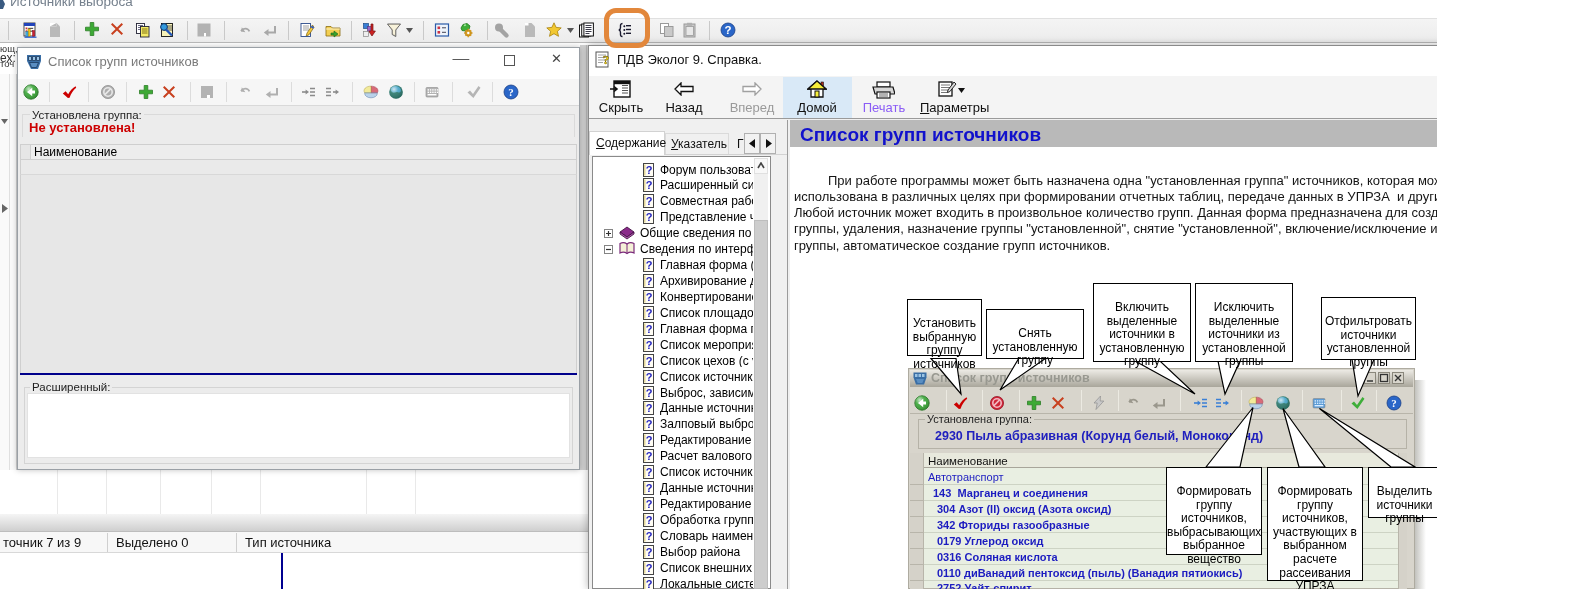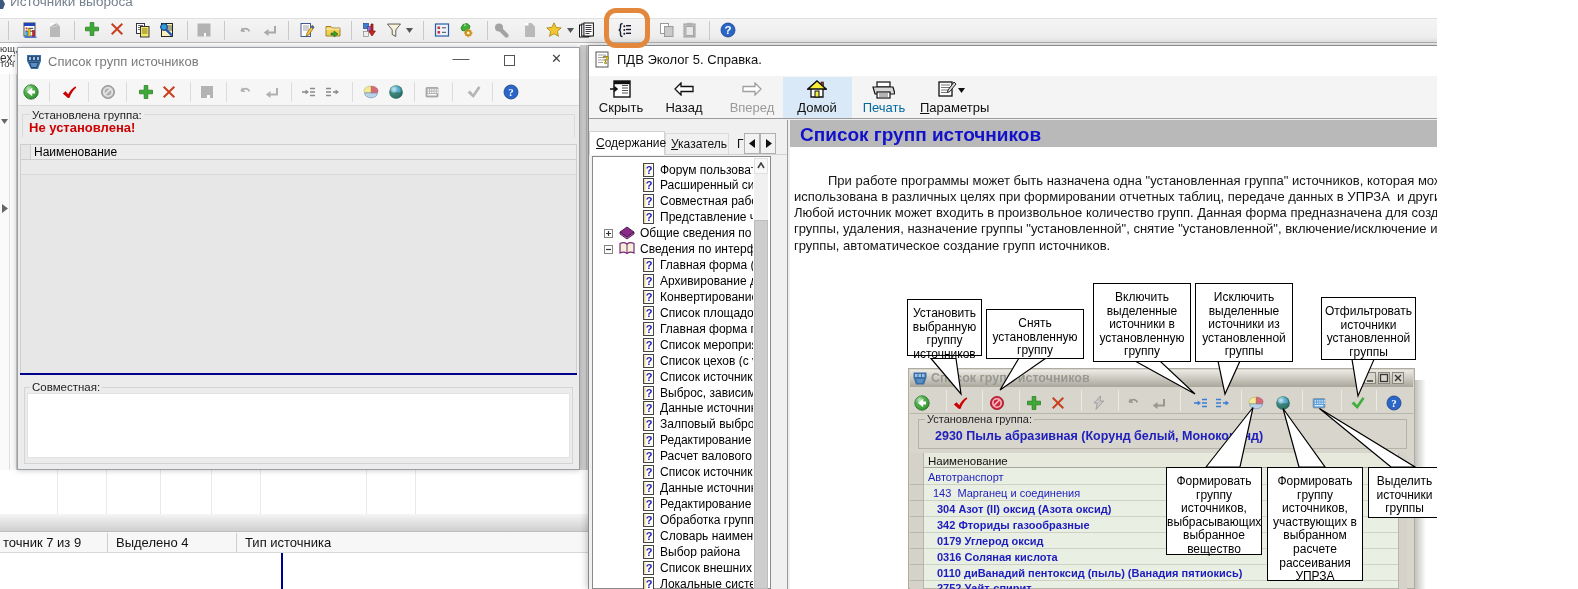--- a/index.html
+++ b/index.html
@@ -1,18 +1,18 @@
 <!DOCTYPE html>
 <html><head><meta charset="utf-8"><style>
 html,body{margin:0;padding:0;}
 #screen{position:relative;width:1437px;height:589px;background:#fff;overflow:hidden;
  font-family:"Liberation Sans",sans-serif;}
 #screen div, #screen svg{position:absolute;box-sizing:border-box;}
 .t{white-space:nowrap;line-height:1.05;}
-.co{background:#fff;border:1px solid #000;color:#000;font-size:12px;line-height:13.6px;text-align:center;padding-top:7px;}
+.co{background:#fff;border:1px solid #000;color:#000;font-size:12px;line-height:13.6px;text-align:center;padding-top:17px;}
 </style></head><body>
 <div id="screen">
 <svg width="0" height="0">
       <defs>
 <radialGradient id="gsh" cx="0.35" cy="0.3" r="0.9">
 <stop offset="0" stop-color="#fff" stop-opacity="0.75"></stop>
           <stop offset="0.35" stop-color="#fff" stop-opacity="0.15"></stop>
           <stop offset="1" stop-color="#000" stop-opacity="0.25"></stop>
 </radialGradient>
 <linearGradient id="tbgrad" x1="0" y1="0" x2="0" y2="1">
@@ -184,21 +184,21 @@
 <div class="" style="left:106px;top:470px;width:1px;height:44px;background:#e9e9e9;"></div>
 <div class="" style="left:160px;top:470px;width:1px;height:44px;background:#e9e9e9;"></div>
 <div class="" style="left:211px;top:470px;width:1px;height:44px;background:#e9e9e9;"></div>
 <div class="" style="left:260px;top:470px;width:1px;height:44px;background:#e9e9e9;"></div>
 <div class="" style="left:366px;top:470px;width:1px;height:44px;background:#e9e9e9;"></div>
 <div class="" style="left:415px;top:470px;width:1px;height:44px;background:#e9e9e9;"></div>
 <div class="" style="left:0px;top:514px;width:588px;height:18px;background:linear-gradient(#f5f5f5,#cfcfcf);border-bottom:1px solid #bdbdbd;"></div>
 <div class="" style="left:0px;top:532px;width:588px;height:21px;background:#f7f7f7;border-bottom:1px solid #d8d8d8;"></div>
 <div class="t" style="left:3px;top:536px;font-size:13px;color:#111;">точник 7 из 9</div>
 <div class="" style="left:107px;top:533px;width:1px;height:19px;background:#cfcfcf;"></div>
-<div class="t" style="left:116px;top:536px;font-size:13px;color:#111;">Выделено 4</div>
+<div class="t" style="left:116px;top:536px;font-size:13px;color:#111;">Выделено 0</div>
 <div class="" style="left:236px;top:533px;width:1px;height:19px;background:#cfcfcf;"></div>
 <div class="t" style="left:245px;top:536px;font-size:13px;color:#111;">Тип источника</div>
 <div class="" style="left:281px;top:553px;width:2px;height:36px;background:#000090;"></div>
 <div class="t" style="left:1570px;top:136px;font-size:9px;color:#888;">Ко</div>
 <div class="t" style="left:1570px;top:190px;font-size:9px;color:#888;">К1</div>
 <div class="t" style="left:1571px;top:205px;font-size:9px;color:#888;">0</div>
 <div class="t" style="left:1571px;top:219px;font-size:9px;color:#888;">0</div>
 <div class="t" style="left:1571px;top:233px;font-size:9px;color:#888;">0</div>
 <div class="t" style="left:1571px;top:247px;font-size:9px;color:#888;">0</div>
 <div class="t" style="left:1571px;top:261px;font-size:9px;color:#888;">0</div>
@@ -301,31 +301,31 @@
 <div class="t" style="left:30px;top:109px;font-size:11.5px;color:#222;background:#ececec;z-index:3;padding:0 2px;">Установлена группа:</div>
 <div class="" style="left:22px;top:114px;width:553px;height:23px;border:1px solid #dadada;border-bottom:none;"></div>
 <div class="t" style="left:29px;top:121px;font-size:13px;font-weight:bold;color:#cc0000;z-index:3;">Не установлена!</div>
 <div class="" style="left:20px;top:144px;width:557px;height:16px;background:#ededed;border:1px solid #cfcfcf;"></div>
 <div class="" style="left:20px;top:144px;width:11px;height:229px;background:#e2e2e2;border-right:1px solid #cfcfcf;"></div>
 <div class="" style="left:20px;top:160px;width:557px;height:15px;background:#eaeaea;border-bottom:1px solid #d8d8d8;border-left:1px solid #cfcfcf;border-right:1px solid #cfcfcf;"></div>
 <div class="" style="left:20px;top:144px;width:11px;height:16px;background:#e6e6e6;border:1px solid #cfcfcf;"></div>
 <div class="t" style="left:34px;top:146px;font-size:12px;color:#000;">Наименование</div>
 <div class="" style="left:20px;top:175px;width:557px;height:198px;background:#e7e7e7;border-left:1px solid #cfcfcf;border-right:1px solid #cfcfcf;"></div>
 <div class="" style="left:20px;top:373px;width:557px;height:2px;background:#00008b;"></div>
-<div class="t" style="left:30px;top:381px;font-size:11.5px;color:#222;z-index:3;background:#ececec;padding:0 2px;">Совместная:</div>
+<div class="t" style="left:30px;top:381px;font-size:11.5px;color:#222;z-index:3;background:#ececec;padding:0 2px;">Расширенный:</div>
 <div class="" style="left:24px;top:387px;width:549px;height:77px;border:1px solid #d4d4d4;"></div>
 <div class="" style="left:27px;top:393px;width:543px;height:65px;background:#fff;border:1px solid #e2e2e2;"></div>
 <div class="" style="left:588px;top:45px;width:980px;height:544px;background:#f0f0f0;border:1px solid #8a8a8a;border-bottom:none;box-shadow:0 0 8px rgba(0,0,0,0.3);"></div>
 <div class="" style="left:589px;top:46px;width:978px;height:30px;background:#fff;"></div>
 <svg style="left:595px;top:51px;" width="17" height="17" viewBox="0 0 17 17">
       <rect x="1" y="1" width="12" height="15" fill="#fff" stroke="#555" stroke-width="1"></rect>
       <path d="M3 4h8M3 6.5h8M3 9h8M3 11.5h5" stroke="#999" stroke-width="0.9"></path>
       <text x="11" y="13" font-size="13" font-weight="bold" fill="#e8c818" stroke="#6a5a00" stroke-width="0.4" text-anchor="middle" font-family="Liberation Serif">?</text>
     </svg>
-<div class="t" style="left:617px;top:53px;font-size:13px;color:#111;">ПДВ Эколог 5. Справка.</div>
+<div class="t" style="left:617px;top:53px;font-size:13px;color:#111;">ПДВ Эколог 9. Справка.</div>
 <div class="t" style="left:1442px;top:51px;font-size:12px;color:#333;">—</div>
 <div class="" style="left:1491px;top:54px;width:12px;height:12px;border:1px solid #444;"></div>
 <div class="t" style="left:1538px;top:50px;font-size:14px;color:#333;">✕</div>
 <div class="" style="left:589px;top:76px;width:978px;height:43px;background:#f4f4f4;border-bottom:1px solid #dadada;"></div>
 <div class="" style="left:783px;top:77px;width:69px;height:42px;background:#d9e9f7;"></div>
 <svg style="left:609px;top:80px;" width="22" height="18" viewBox="0 0 22 18">
       <rect x="5" y="1" width="16" height="16" fill="#fff" stroke="#111" stroke-width="1.4"></rect>
       <rect x="5" y="1" width="16" height="3.2" fill="#111"></rect>
       <path d="M13 5.5h6M13 8h6M13 10.5h6M13 13h6" stroke="#555" stroke-width="1"></path>
       <path d="M12 9H6.5" stroke="#fff" stroke-width="3"></path>
@@ -346,21 +346,21 @@
       <path d="M10 2 1 10h18z" fill="#f7ef3a" stroke="#111" stroke-width="1.3"></path>
       <rect x="8" y="12" width="4" height="6" fill="#f7ef3a" stroke="#111" stroke-width="1"></rect>
     </svg>
 <div class="t" style="left:0px;top:101px;font-size:13px;color:#111;left:817px;transform:translateX(-50%);">Домой</div>
 <svg style="left:871px;top:81px;" width="24" height="18" viewBox="0 0 24 18">
       <rect x="6" y="1" width="13" height="5" fill="#fff" stroke="#111" stroke-width="1.2"></rect>
       <path d="M2 6h20l2 7H4z" fill="#d8d8d8" stroke="#111" stroke-width="1.2"></path>
       <rect x="6" y="11" width="13" height="6" fill="#fff" stroke="#111" stroke-width="1.2"></rect>
       <path d="M8 13h9M8 15h9" stroke="#555" stroke-width="0.9"></path>
     </svg>
-<div class="t" style="left:0px;top:101px;font-size:13px;color:#0369a1;left:884px;transform:translateX(-50%);">Печать</div>
+<div class="t" style="left:0px;top:101px;font-size:13px;color:#8b5cf6;left:884px;transform:translateX(-50%);">Печать</div>
 <svg style="left:937px;top:80px;" width="20" height="18" viewBox="0 0 20 18">
       <rect x="2" y="2" width="13" height="14" fill="#fff" stroke="#111" stroke-width="1.3"></rect>
       <path d="M4 5h9M4 7.5h9M4 10h9M4 12.5h6" stroke="#777" stroke-width="1"></path>
       <path d="M17 2 11 10l-0.6 2.6 2.4-1L19 4z" fill="#d8d8d8" stroke="#111" stroke-width="0.9"></path>
     </svg>
 <svg style="left:958px;top:88px;" width="8" height="6" viewBox="0 0 8 6">
       <path d="M0 0h7l-3.5 5z" fill="#111"></path>
     </svg>
 <div class="t" style="left:920px;top:101px;font-size:13px;color:#111;"><span style="text-decoration:underline">П</span>араметры</div>
 <div class="" style="left:589px;top:118px;width:978px;height:1px;background:#9a9a9a;"></div>
@@ -688,21 +688,21 @@
 <div class="t" style="left:935px;top:430px;font-size:12.5px;font-weight:bold;color:#2020be;">2930 Пыль абразивная (Корунд белый, Монокорунд)</div>
 <div class="" style="left:910px;top:453px;width:497px;height:136px;background:#e9efe2;border:1px solid #b5b2a7;"></div>
 <div class="" style="left:910px;top:453px;width:14px;height:136px;background:#d5d2c9;border-right:1px solid #b8b5aa;"></div>
 <div class="" style="left:924px;top:453px;width:483px;height:15px;background:#e8e9dd;border-bottom:1px solid #a8a59a;"></div>
 <div class="t" style="left:928px;top:455px;font-size:11.5px;color:#111;">Наименование</div>
 <div class="" style="left:924px;top:469.3px;width:474px;height:15.7px;border-bottom:1px solid #cdd3c4;"></div>
 <div class="" style="left:910px;top:469.3px;width:14px;height:15.7px;background:#d5d2c9;border-bottom:1px solid #b8b5aa;border-right:1px solid #b8b5aa;"></div>
 <div class="t" style="left:928px;top:471.8px;font-size:11px;font-weight:normal;color:#1c1cc0;">Автотранспорт</div>
 <div class="" style="left:924px;top:485.25px;width:474px;height:15.7px;border-bottom:1px solid #cdd3c4;"></div>
 <div class="" style="left:910px;top:485.25px;width:14px;height:15.7px;background:#d5d2c9;border-bottom:1px solid #b8b5aa;border-right:1px solid #b8b5aa;"></div>
-<div class="t" style="left:933px;top:487.75px;font-size:11px;font-weight:normal;color:#1c1cc0;">143&nbsp; Марганец и соединения</div>
+<div class="t" style="left:933px;top:487.75px;font-size:11px;font-weight:bold;color:#1c1cc0;">143&nbsp; Марганец и соединения</div>
 <div class="" style="left:924px;top:501.2px;width:474px;height:15.7px;border-bottom:1px solid #cdd3c4;"></div>
 <div class="" style="left:910px;top:501.2px;width:14px;height:15.7px;background:#d5d2c9;border-bottom:1px solid #b8b5aa;border-right:1px solid #b8b5aa;"></div>
 <div class="t" style="left:937px;top:503.7px;font-size:11px;font-weight:bold;color:#1c1cc0;">304 Азот (II) оксид (Азота оксид)</div>
 <div class="" style="left:924px;top:517.15px;width:474px;height:15.7px;border-bottom:1px solid #cdd3c4;"></div>
 <div class="" style="left:910px;top:517.15px;width:14px;height:15.7px;background:#d5d2c9;border-bottom:1px solid #b8b5aa;border-right:1px solid #b8b5aa;"></div>
 <div class="t" style="left:937px;top:519.65px;font-size:11px;font-weight:bold;color:#1c1cc0;">342 Фториды газообразные</div>
 <div class="" style="left:924px;top:533.1px;width:474px;height:15.7px;border-bottom:1px solid #cdd3c4;"></div>
 <div class="" style="left:910px;top:533.1px;width:14px;height:15.7px;background:#d5d2c9;border-bottom:1px solid #b8b5aa;border-right:1px solid #b8b5aa;"></div>
 <div class="t" style="left:937px;top:535.6px;font-size:11px;font-weight:bold;color:#1c1cc0;">0179 Углерод оксид</div>
 <div class="" style="left:924px;top:549.05px;width:474px;height:15.7px;border-bottom:1px solid #cdd3c4;"></div>

